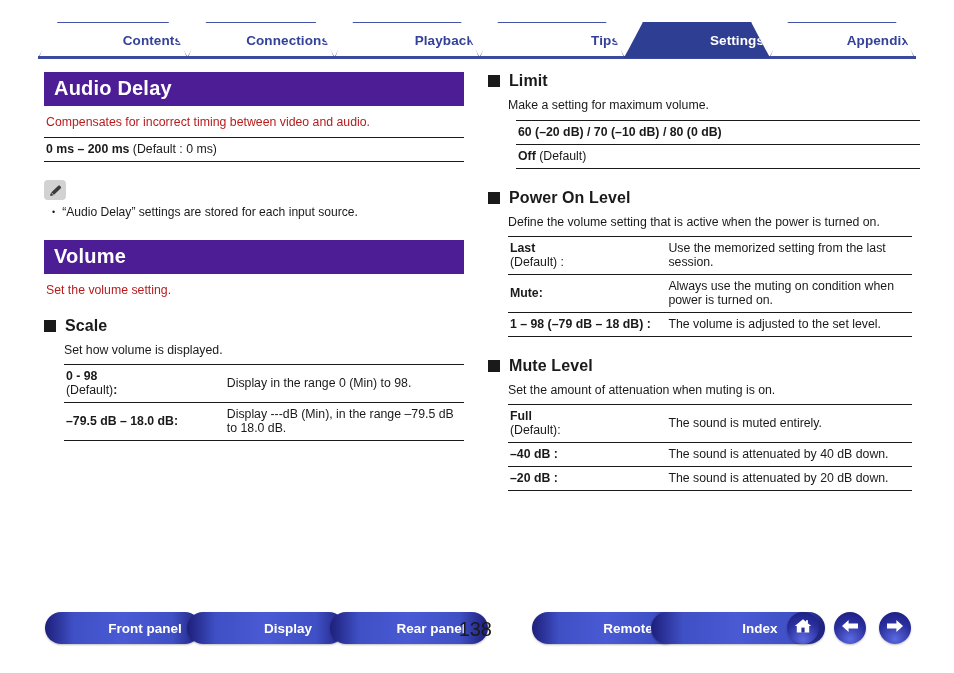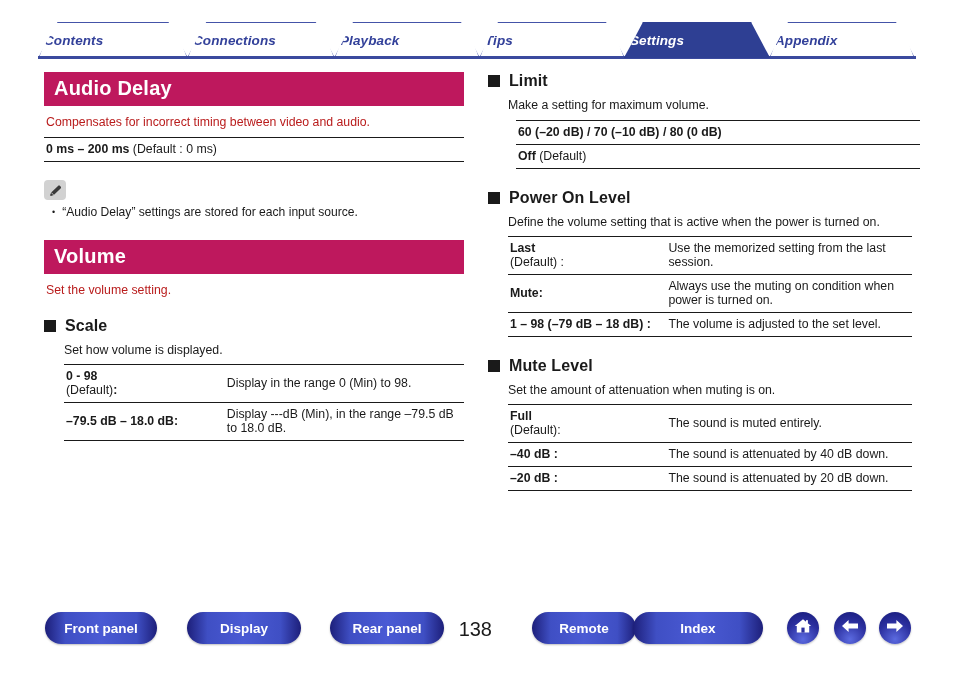--- a/index.html
+++ b/index.html
@@ -15,31 +15,30 @@
   
   .tabbar{
     position:absolute;left:0;top:0;width:954px;height:60px;
   }
   .tabs{
     position:absolute;left:38px;top:22px;height:36px;
     display:flex;align-items:stretch;
   }
   .tab{
     position:relative;
-    display:flex;align-items:center;justify-content:flex-start;
+    display:flex;align-items:center;justify-content:flex-end;
     font-size:13.5px;font-weight:bold;
     color:#33419a;
     letter-spacing:.1px;
     background:#ffffff;
     border-top:1.6px solid #4453a8;
     box-sizing:border-box;
     margin-right:-1px;
     clip-path:polygon(13% 0%, 87% 0%, 100% 100%, 0% 100%);
     padding:12px 6px;
-    font-style:italic;
   }
   
   .tab .edge-l,.tab .edge-r{
     position:absolute;top:0;bottom:0;width:14px;
     pointer-events:none;
   }
   .tab .edge-l{left:0;border-left:1.6px solid #4453a8;transform:skewX(-20deg);transform-origin:bottom left;}
   .tab .edge-r{right:0;border-right:1.6px solid #4453a8;transform:skewX(20deg);transform-origin:bottom right;}
   .tab.active{
     background:#2e3f93;
@@ -54,21 +53,21 @@
     position:absolute;left:38px;top:56px;width:878px;height:3px;
     background:#3b4a9e;
   }
 
   
   .col-left{position:absolute;left:44px;top:72px;width:420px;}
   .col-right{position:absolute;left:488px;top:72px;width:424px;}
 
   
   .banner{
-    background:#be185d;
+    background:#4c1d95;
     color:#ffffff;
     font-size:20px;font-weight:bold;
     padding:5px 8px 6px 10px;
     letter-spacing:.2px;
   }
   .banner.second{margin-top:0;}
 
   .lead{
     font-size:12.3px;
     color:#b91c1c;
@@ -134,20 +133,21 @@
   .def-table.right-tbl td.desc{width:61%;}
 
   
   .footer{position:absolute;left:0;top:612px;width:954px;height:56px;}
   .pill{
     position:absolute;top:0;height:32px;border-radius:16px;
     display:flex;align-items:center;justify-content:center;
     color:#ffffff;font-size:13.5px;font-weight:bold;
     background:linear-gradient(to right,#1d1f7a 0%,#3f4fc4 18%,#4a5ad4 50%,#3f4fc4 82%,#1d1f7a 100%);
     box-shadow:0 1px 2px rgba(0,0,0,.25);
+    padding-left:44px;
   }
   .circle{
     position:absolute;top:0;width:32px;height:32px;border-radius:50%;
     background:radial-gradient(circle at 50% 85%, #5b6ae0 0%, #2b2f9e 55%, #161a78 100%);
     display:flex;align-items:center;justify-content:center;
     box-shadow:0 1px 2px rgba(0,0,0,.25);
   }
   .pagenum{
     position:absolute;top:6px;left:450px;width:42px;text-align:right;
     font-size:20px;color:#1a1a1a;
@@ -329,21 +329,21 @@
   </div>
   <div class="pill" style="left:330px;width:114px">
     <span>Rear panel</span>
   </div>
 
   <div class="pagenum">138</div>
 
   <div class="pill" style="left:532px;width:104px">
     <span>Remote</span>
   </div>
-  <div class="pill" style="left:633px;width:130px">
+  <div class="pill" style="left:651px;width:130px">
     <span>Index</span>
   </div>
 
   <div class="circle" style="left:787px">
     <span>
       <svg width="20" height="18" viewBox="0 0 20 18" aria-hidden="true">
         <path d="M10 2.2 L18.2 9.0 L16.2 9.0 L16.2 15.6 L3.8 15.6 L3.8 9.0 L1.8 9.0 Z" fill="#ffffff"></path>
         <rect x="8.4" y="10.6" width="3.2" height="5.0" fill="#2b2f9e"></rect>
         <rect x="13.0" y="3.2" width="1.9" height="3.0" fill="#ffffff"></rect>
       </svg>

